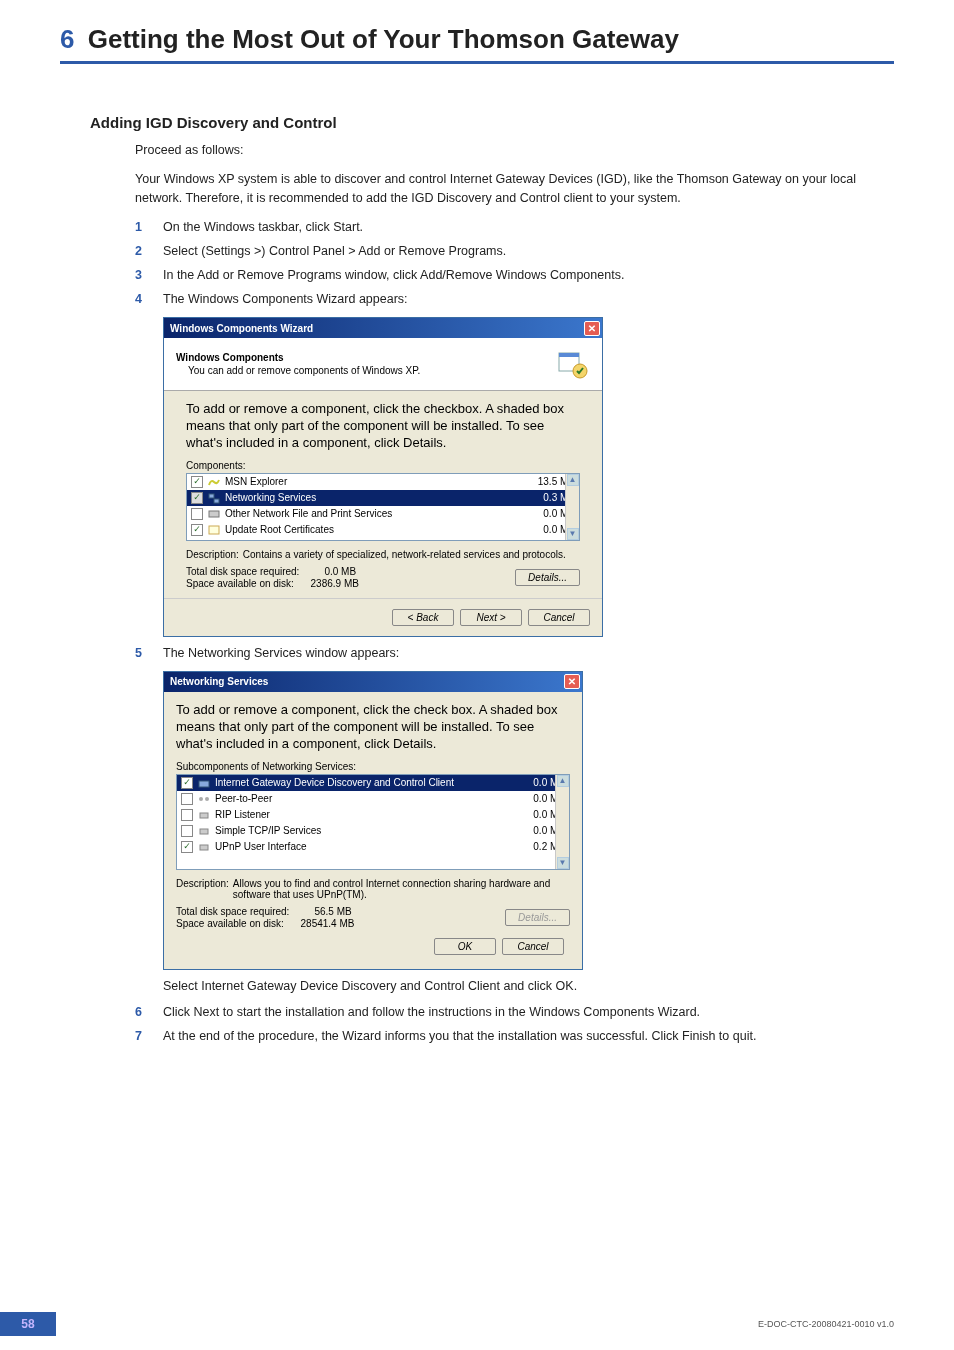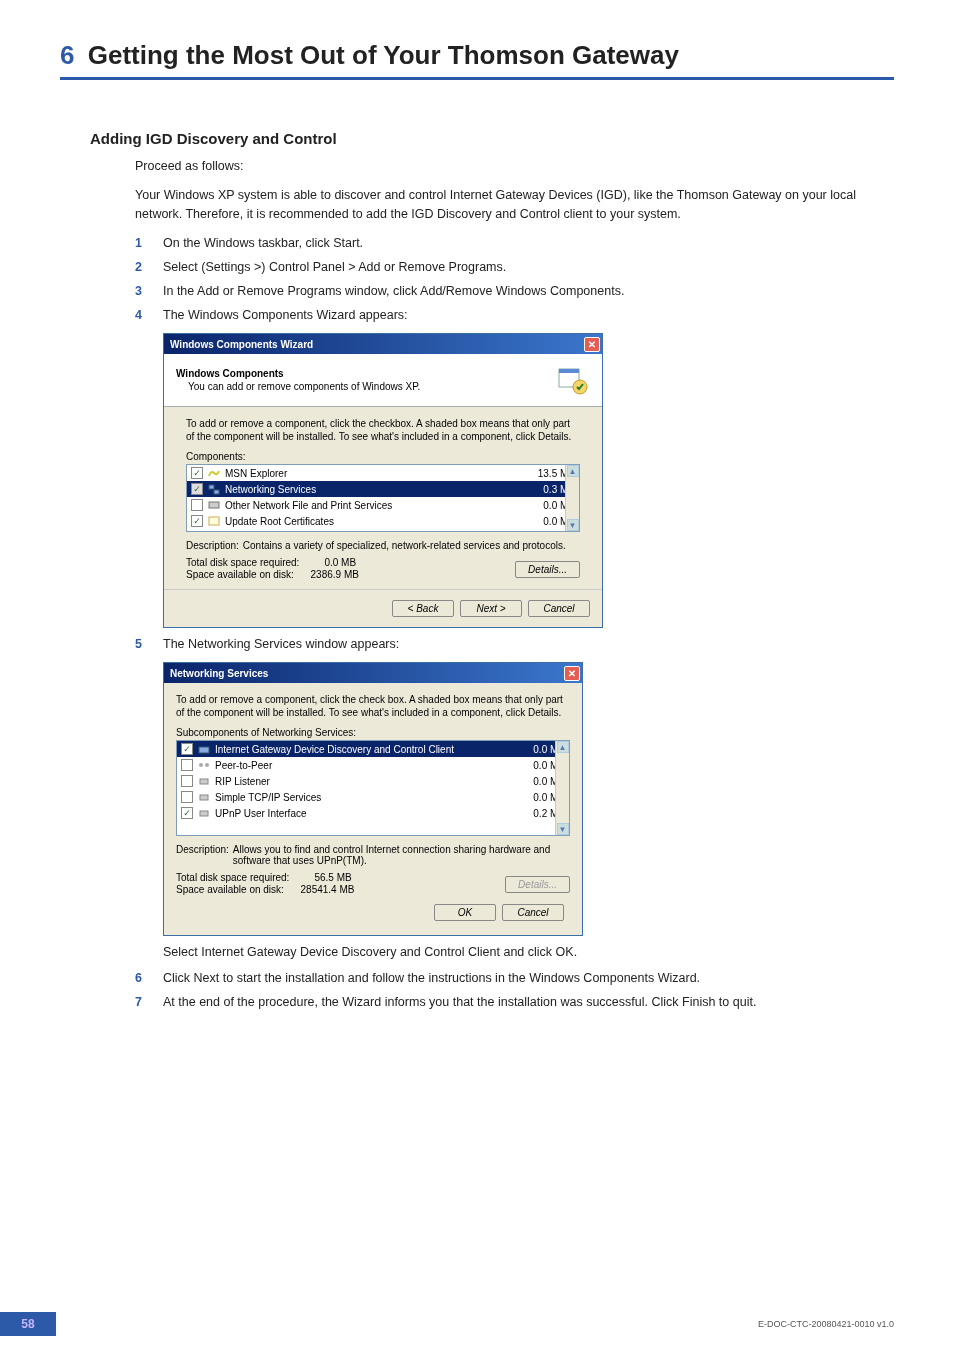--- a/index.html
+++ b/index.html
@@ -1,17 +1,17 @@
 <!DOCTYPE html>
 <html><head>
 <meta charset="utf-8">
 <style>
   * { box-sizing: border-box; margin: 0; padding: 0; }
   html, body { width: 954px; background: #ffffff; font-family: Arial, Helvetica, sans-serif; color: #1a1a1a; }
-  .page { width: 954px; min-height: 1350px; padding: 40px 60px 20px 60px; position: relative; }
+  .page { width: 954px; min-height: 1350px; padding: 24px 60px 20px 60px; position: relative; }
   .chapter-title { font-size: 26px; font-weight: bold; color: #222; border-bottom: 3px solid #2d5aa8; padding-bottom: 6px; margin-bottom: 50px; }
   .chapter-title .num { color: #2d5aa8; margin-right: 6px; }
   .section-heading { font-size: 15px; font-weight: bold; margin: 0 0 10px 30px; color: #222; }
   .body-text { font-size: 12.5px; line-height: 1.5; margin: 0 0 10px 75px; color: #222; }
   ol.steps { list-style: none; margin: 0 0 0 75px; padding: 0; }
   ol.steps > li { font-size: 12.5px; line-height: 1.6; margin-bottom: 4px; display: flex; gap: 14px; }
   ol.steps > li .step-num { color: #2d5aa8; font-weight: bold; min-width: 14px; }
   ol.steps > li .step-text { flex: 1; color: #222; }
   .bold { font-weight: normal; }
   .screenshot-container { margin: 8px 0 6px 75px; }
@@ -20,21 +20,21 @@
   
   .win-dialog { width: 440px; background: #ece9d8; border: 1px solid #3b6ea5; font-family: "Tahoma", Arial, sans-serif; font-size: 10px; color: #000; }
   .win-title { background: linear-gradient(to right, #0a246a, #3b77cd); color: #fff; height: 20px; display: flex; align-items: center; justify-content: space-between; padding: 0 2px 0 6px; font-weight: bold; }
   .win-close { width: 16px; height: 15px; background: #e55d53; color: #fff; display: flex; align-items: center; justify-content: center; border: 1px solid #fff; border-radius: 2px; font-size: 10px; font-weight: bold; }
   .wiz-header { display: flex; align-items: center; justify-content: space-between; padding: 8px 12px; background: #fff; border-bottom: 1px solid #aaa; }
   .wiz-header-text { font-size: 10px; }
   .wiz-header-title { font-weight: bold; margin-bottom: 2px; }
   .wiz-header-sub { margin-left: 12px; }
   .wiz-header-icon { width: 36px; height: 36px; display: flex; align-items: center; justify-content: center; }
   .wiz-body { padding: 10px 22px 8px 22px; }
-  .wiz-desc { font-size: 10px; line-height: 1.3; margin-bottom: 8px; }
+  .wiz-desc { font-size: 13px; line-height: 1.3; margin-bottom: 8px; }
   .wiz-label { font-size: 10px; margin-bottom: 2px; }
   .comp-list { background: #fff; border: 1px solid #7f9db9; position: relative; }
   .comp-row { display: flex; align-items: center; height: 16px; padding: 0 4px; font-size: 10px; }
   .comp-row.selected { background: #0a246a; color: #fff; }
   .comp-row .cb { width: 12px; height: 12px; border: 1px solid #888; background: #fff; margin-right: 4px; display: flex; align-items: center; justify-content: center; font-size: 9px; color: #2a6b2a; line-height: 1; }
   .comp-row .cb.shaded { background: #ddd; }
   .comp-row .ic { width: 14px; height: 14px; margin-right: 4px; display:inline-block; }
   .comp-row .size { margin-left: auto; }
   .scrollbar { position: absolute; right: 0; top: 0; bottom: 0; width: 14px; background: #ece9d8; border-left: 1px solid #c8c8c8; display: flex; flex-direction: column; justify-content: space-between; align-items: center; }
   .scroll-btn { width: 12px; height: 12px; background: #cdd; border: 1px solid #b3cde0; font-size: 8px; display:flex;align-items:center;justify-content:center; color:#5a7aae; }

